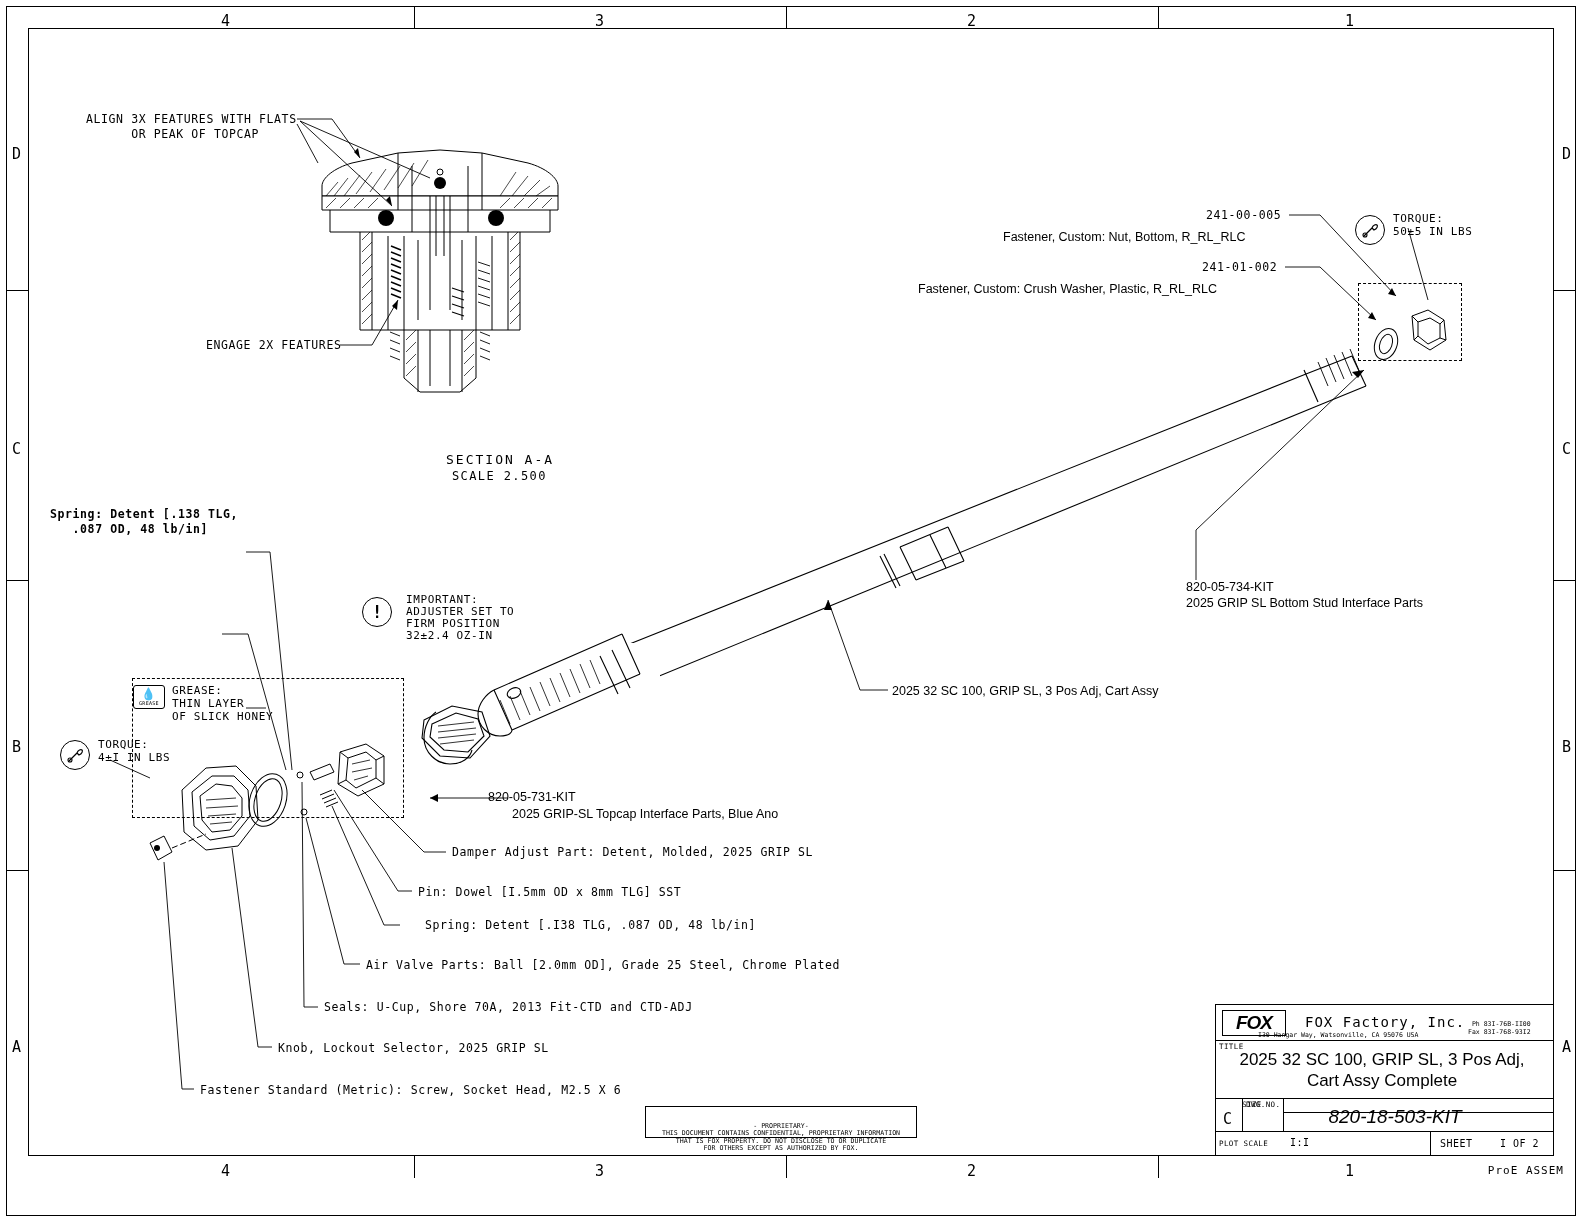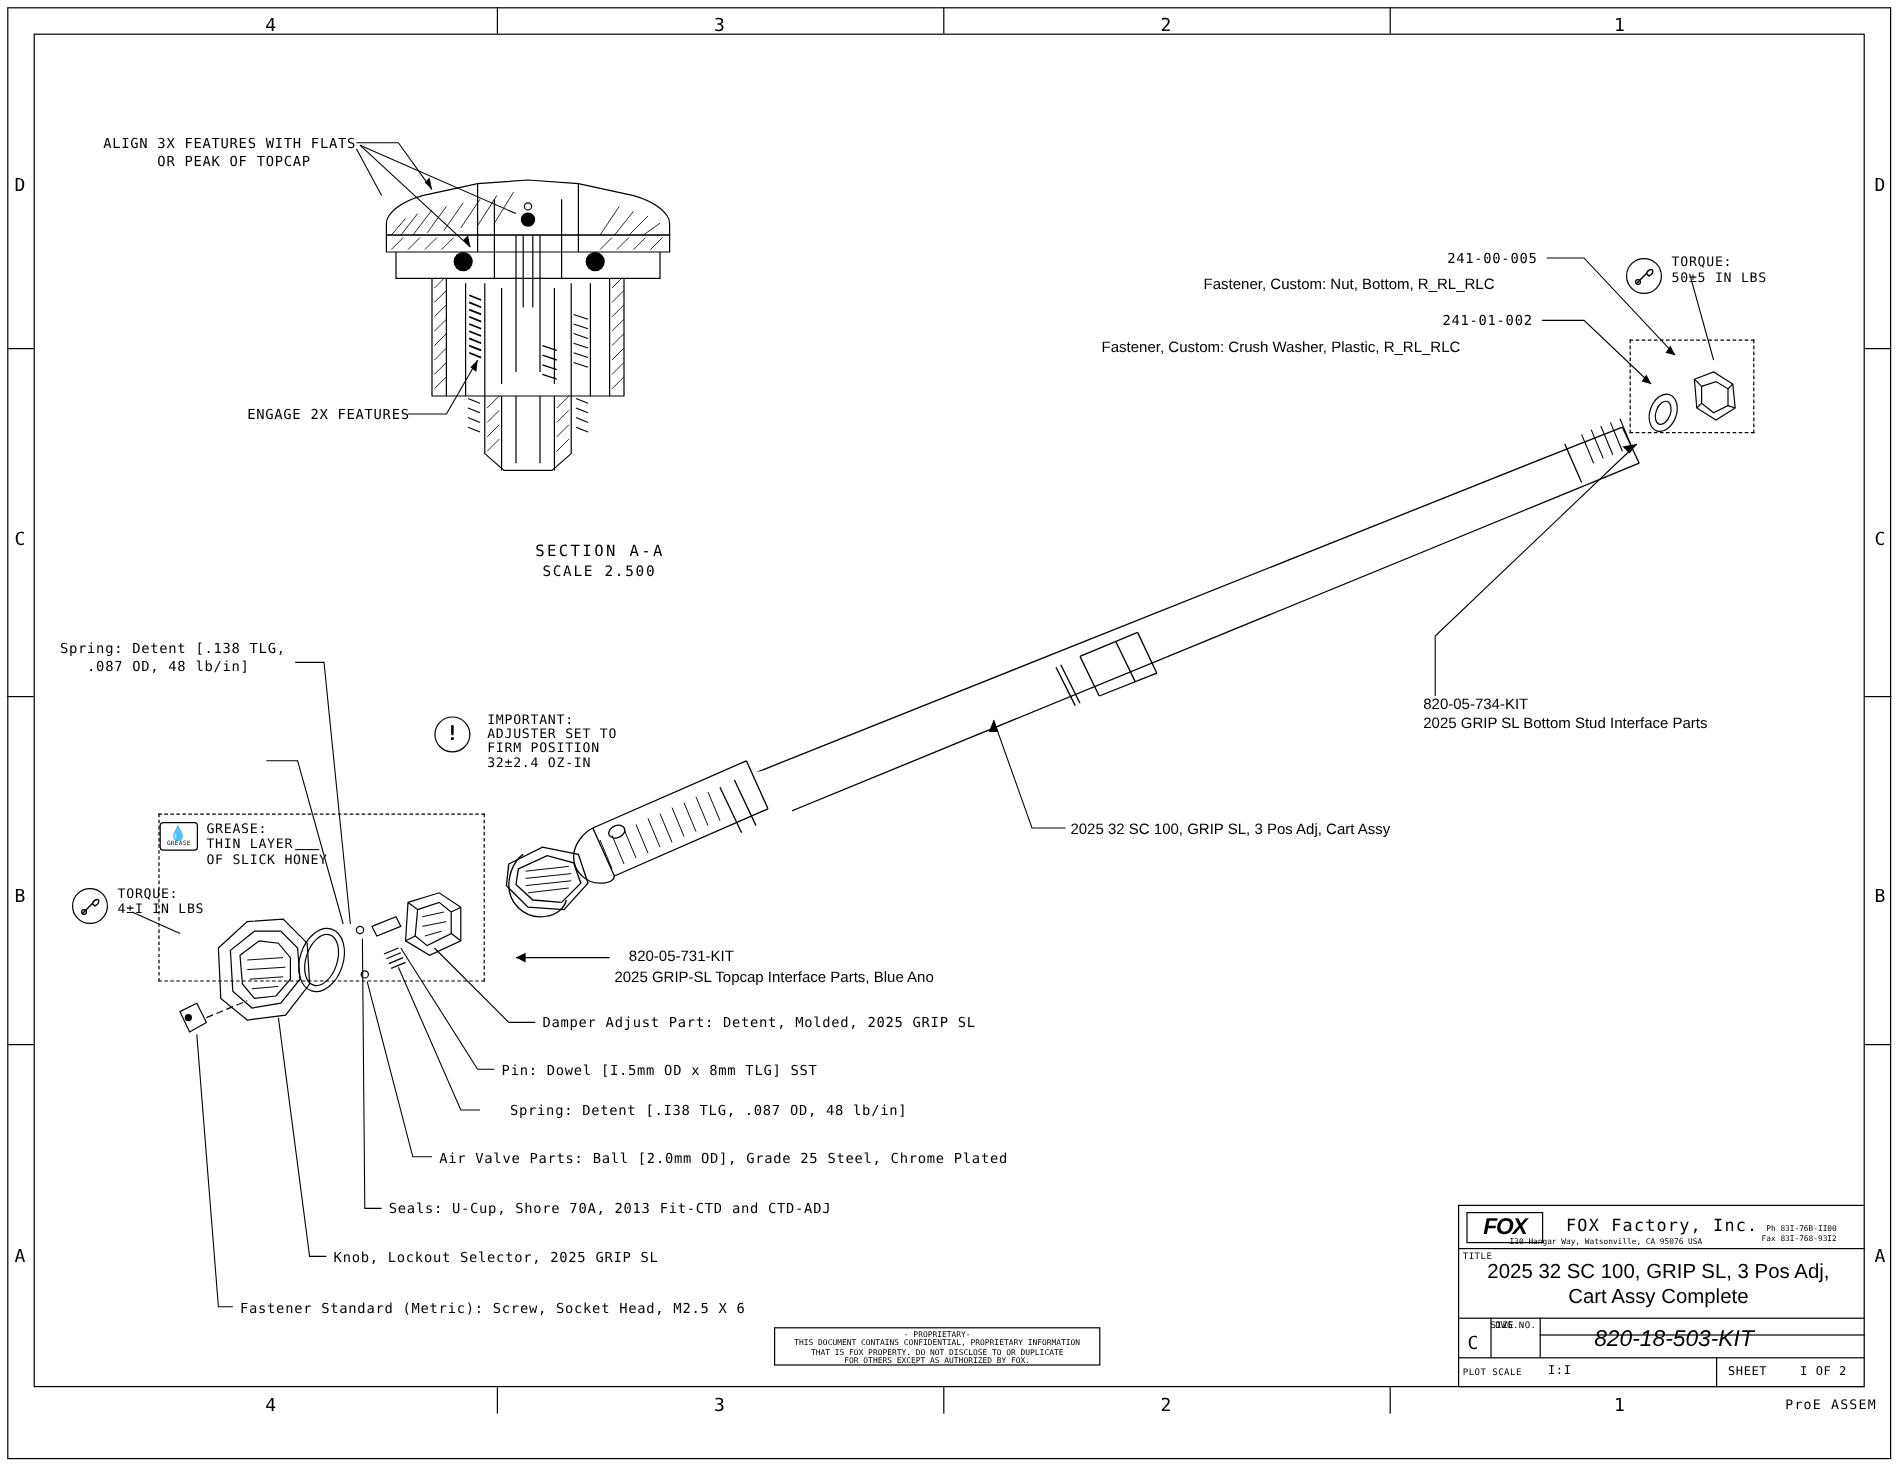--- a/index.html
+++ b/index.html
@@ -158,21 +158,21 @@
   .prop-box {
     position: absolute;
     left: 645px; top: 1106px;
     width: 272px; height: 32px;
     border: 1px solid #000;
     box-sizing: border-box;
     text-align: center;
     font-family: "DejaVu Sans Mono", monospace;
     font-size: 6.6px;
     line-height: 7.4px;
-    padding-top: 2px;
+    padding-top: 16px;
     white-space: pre-line;
   }
   .proe {
     position: absolute;
     right: 20px; top: 1164px;
     font-family: "DejaVu Sans Mono", monospace;
     font-size: 11px;
     letter-spacing: 1px;
   }
   
@@ -476,21 +476,21 @@
   <div class="dash-box" style="left:132px; top:678px; width:272px; height:140px; transform:skewY(0deg);"></div>
   <div class="dash-box" style="left:1358px; top:283px; width:104px; height:78px;"></div>
 
   <div class="note" style="left:86px; top:112px;">ALIGN 3X FEATURES WITH FLATS
       OR PEAK OF TOPCAP</div>
   <div class="note" style="left:206px; top:338px;">ENGAGE 2X FEATURES</div>
 
   <div class="note" style="left:446px; top:452px; font-size:13px; letter-spacing:2px;">SECTION A-A</div>
   <div class="note" style="left:452px; top:469px; font-size:12px; letter-spacing:1.4px;">SCALE 2.500</div>
 
-  <div class="note" style="left:50px; top:533px;">Spring: Detent [.138 TLG,
+  <div class="note" style="left:50px; top:507px;font-weight:bold;">Spring: Detent [.138 TLG,
    .087 OD, 48 lb/in]</div>
 
   <div class="badge" style="left:133px; top:685px; width:32px; height:24px; border-radius:3px; flex-direction:column;">
     <span style="font-size:12px; line-height:11px;">💧</span>
     <span style="font-size:5px; letter-spacing:0.3px;">GREASE</span>
   </div>
   <div class="note" style="left:172px; top:684px; font-size:11px; line-height:13px;">GREASE:
 THIN LAYER
 OF SLICK HONEY</div>
 
@@ -523,21 +523,21 @@
     </svg>
   </div>
   <div class="note" style="left:1393px; top:212px; font-size:11px; line-height:13px;">TORQUE:
 50±5 IN LBS</div>
 
   <div class="note-sans" style="left:1186px; top:579px;">820-05-734-KIT</div>
   <div class="note-sans" style="left:1186px; top:595px;">2025 GRIP SL Bottom Stud Interface Parts</div>
 
   <div class="note-sans" style="left:892px; top:683px;">2025 32 SC 100, GRIP SL, 3 Pos Adj, Cart Assy</div>
 
-  <div class="note-sans" style="left:524px; top:789px;text-align:center;">820-05-731-KIT</div>
+  <div class="note-sans" style="left:488px; top:789px;text-align:center;">820-05-731-KIT</div>
   <div class="note-sans" style="left:512px; top:806px;">2025 GRIP-SL Topcap Interface Parts, Blue Ano</div>
 
   <div class="note" style="left:452px; top:845px;">Damper Adjust Part: Detent, Molded, 2025 GRIP SL</div>
   <div class="note" style="left:418px; top:885px;">Pin: Dowel [I.5mm OD x 8mm TLG] SST</div>
   <div class="note" style="left:425px; top:918px;">Spring: Detent [.I38 TLG, .087 OD, 48 lb/in]</div>
   <div class="note" style="left:366px; top:958px;">Air Valve Parts: Ball [2.0mm OD], Grade 25 Steel, Chrome Plated</div>
   <div class="note" style="left:324px; top:1000px;">Seals: U-Cup, Shore 70A, 2013 Fit-CTD and CTD-ADJ</div>
   <div class="note" style="left:278px; top:1041px;">Knob, Lockout Selector, 2025 GRIP SL</div>
   <div class="note" style="left:200px; top:1083px;">Fastener Standard (Metric): Screw, Socket Head, M2.5 X 6</div>
 

